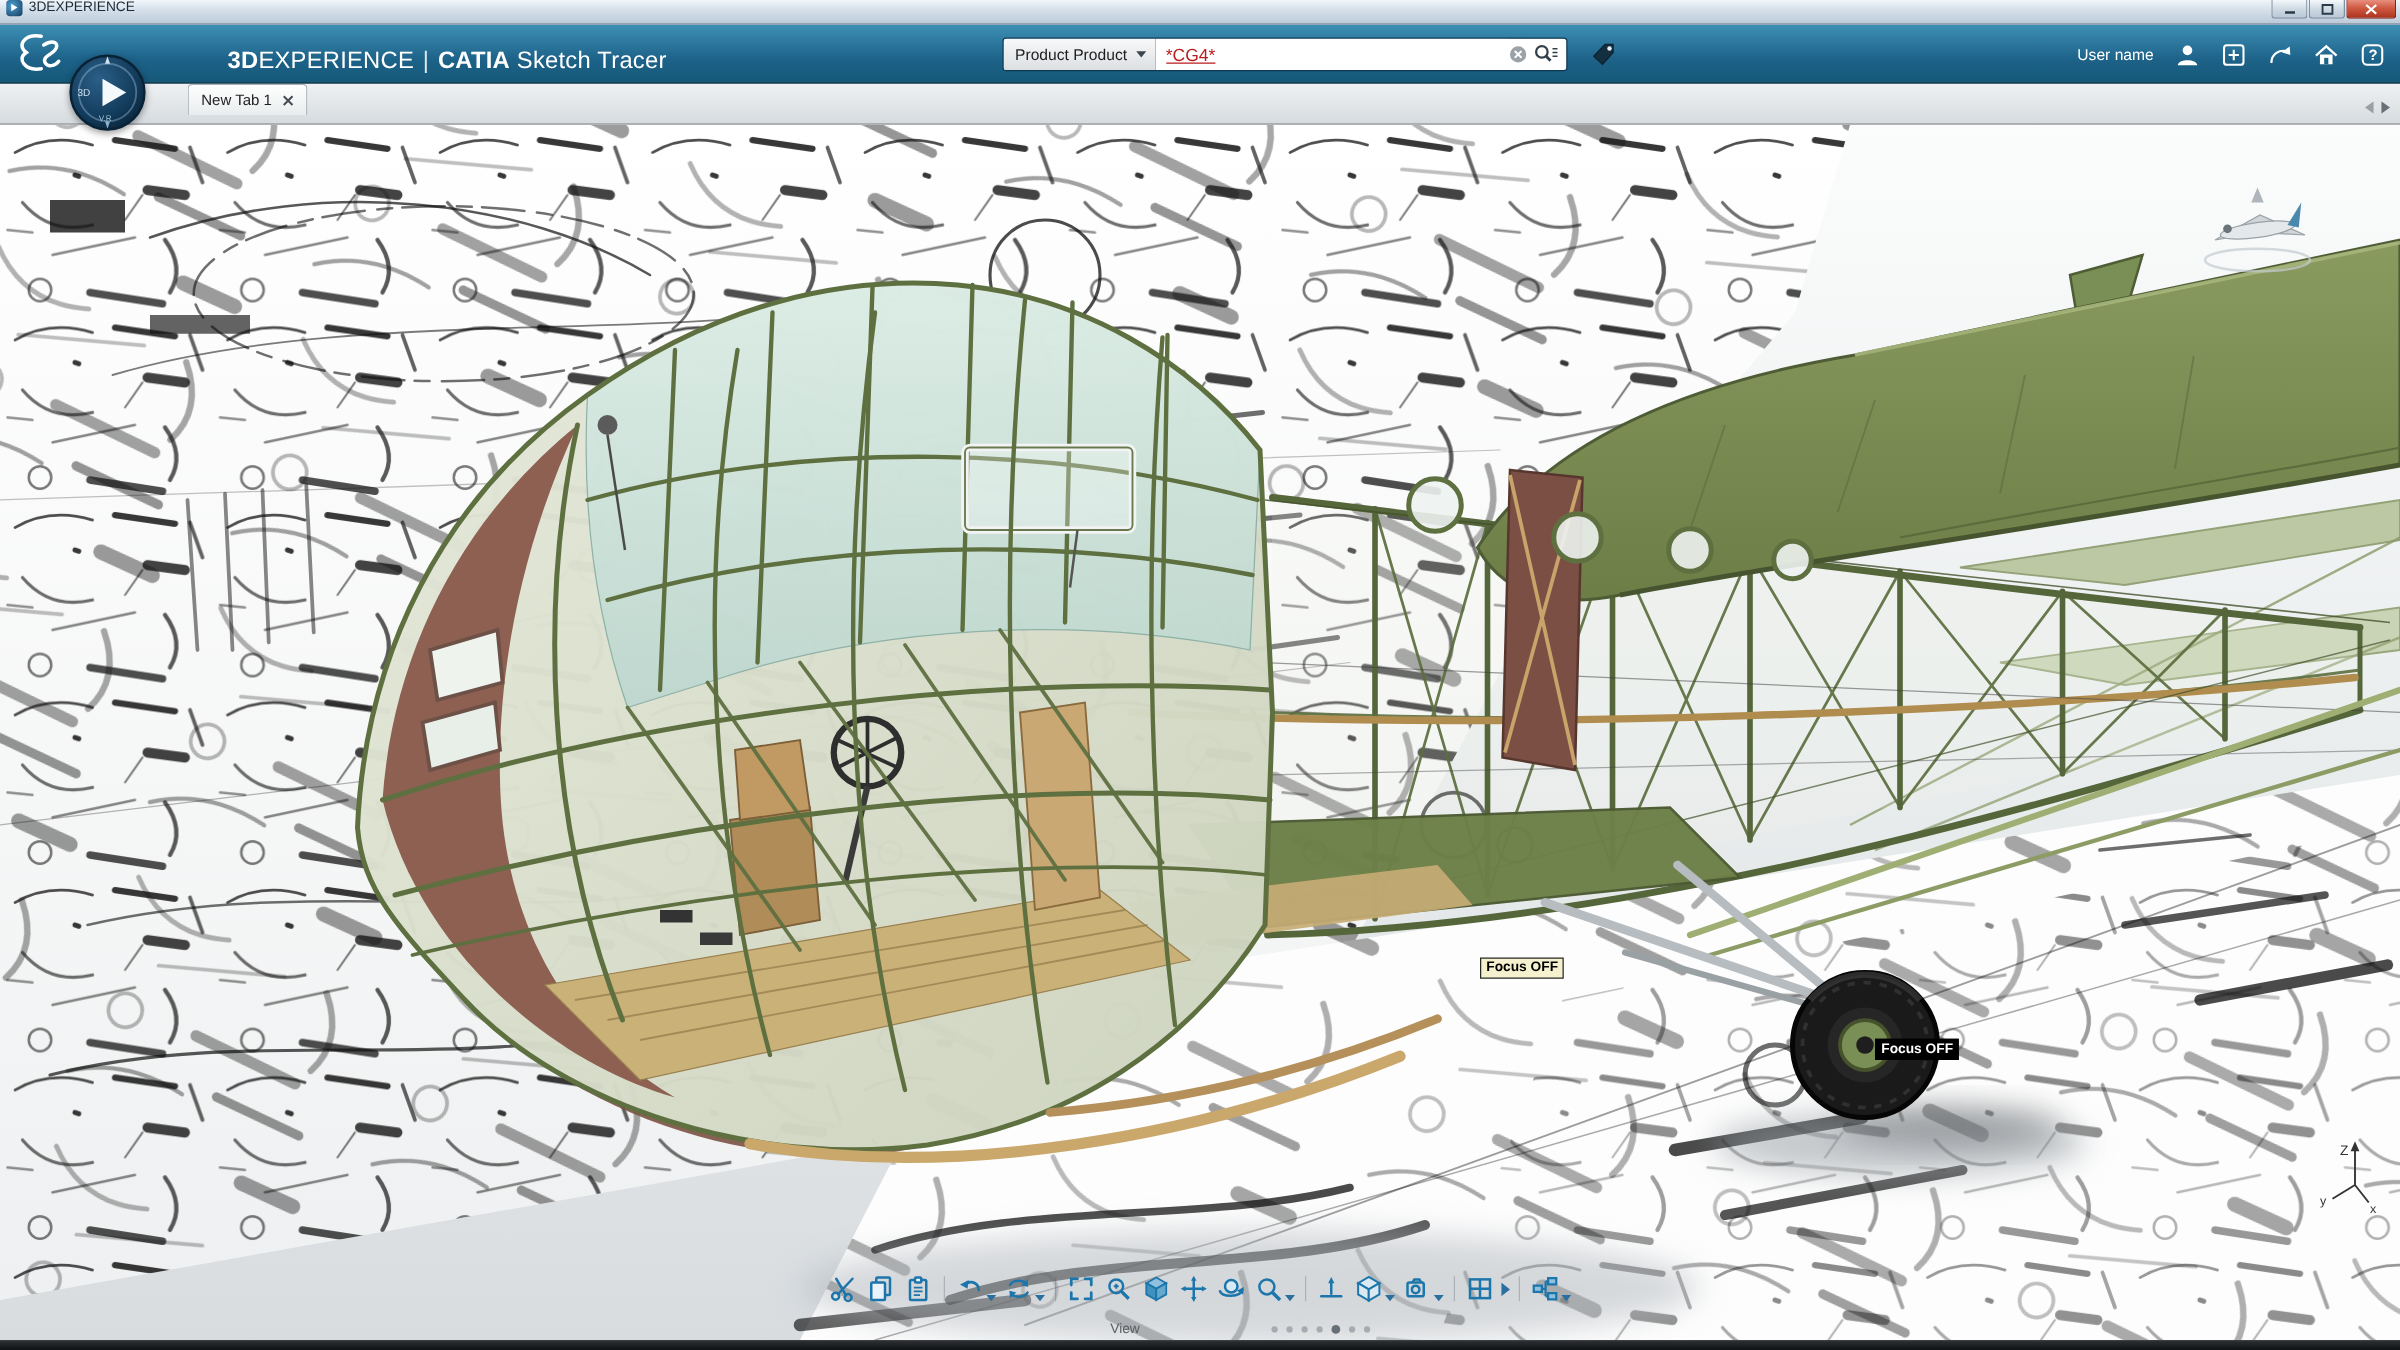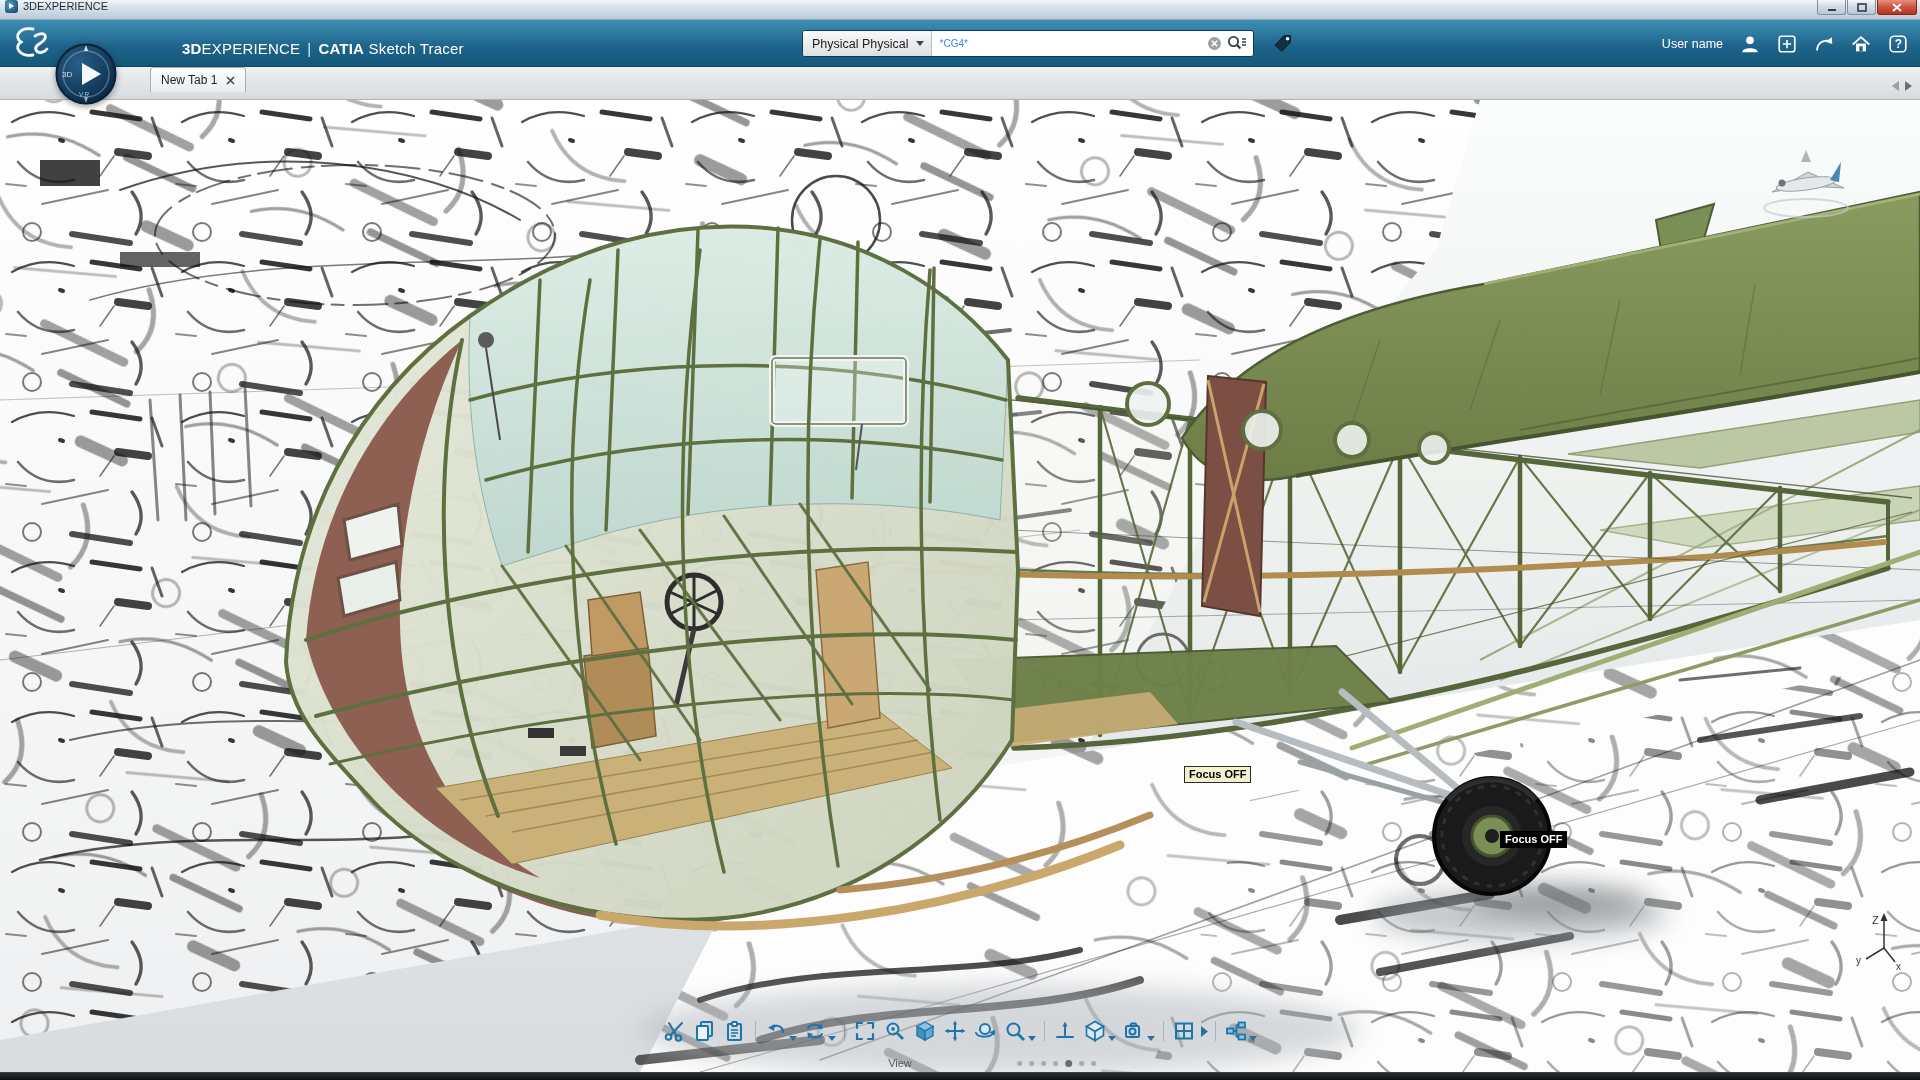--- a/index.html
+++ b/index.html
@@ -13,28 +13,28 @@
   .title-icon:after { content:""; position:absolute; left:4px; top:3px; border-left:5px solid #fff; border-top:3.5px solid transparent; border-bottom:3.5px solid transparent; }
   .title-text { font-size:11px; color:#1c2a36; }
   .win-controls { margin-left:auto; display:flex; }
   .win-btn { width:29px; height:15px; border:1px solid #7e8f9f; border-top:none; border-radius:0 0 3px 3px; background:linear-gradient(#f4f8fb,#cfdae4 50%,#b9c8d5); display:flex; align-items:center; justify-content:center; margin-left:1px; cursor:pointer; }
   .win-btn.close { width:40px; background:linear-gradient(#e8907f,#cf5a42 45%,#b03420); border-color:#8c2213; }
   .win-btn svg { display:block; }
 
   .appbar { height:47px; background:linear-gradient(#3d8fb4,#1d6289 60%,#155878); border-bottom:1px solid #0f455f; position:relative; display:flex; align-items:center; }
   .ds-logo { margin-left:8px; }
   .compass-logo { position:absolute; left:54px; top:22px; width:64px; height:64px; z-index:40; cursor:pointer; filter:drop-shadow(0 2px 3px rgba(0,0,0,.4)); }
-  .brand { margin-left:132px; color:#fff; font-size:15px; letter-spacing:.2px; white-space:nowrap;margin-top:11px; }
+  .brand { margin-left:132px; color:#fff; font-size:19px; letter-spacing:.2px; white-space:nowrap;margin-top:11px; }
   .brand b { font-weight:bold; }
   .brand .sep { margin:0 7px; opacity:.85; }
 
   .search-wrap { position:absolute; left:802px; top:10px; width:452px; height:27px; background:#fff; border:1px solid #0d3a52; border-radius:3px; display:flex; align-items:stretch; overflow:hidden; }
   .search-scope { display:flex; align-items:center; gap:7px; padding:0 7px 0 9px; background:linear-gradient(#f8f9fa,#dcdfe2); border-right:1px solid #b9bfc4; font-size:12.5px; color:#1d1d1d; cursor:pointer; white-space:nowrap; }
   .chev { width:0; height:0; border-left:4px solid transparent; border-right:4px solid transparent; border-top:5px solid #3c464e; }
-  .search-input { flex:1; border:0; outline:0; font-size:10px; padding:0 8px; color:#3b82f6; font-family:"Liberation Sans",sans-serif; }
+  .search-input { flex:1; border:0; outline:0; font-size:14px; padding:0 8px; color:#b91c1c; font-family:"Liberation Sans",sans-serif;text-decoration:underline; }
   .search-right { display:flex; align-items:center; gap:5px; padding-right:6px; }
   .tag-btn { position:absolute; left:1272px; top:12px; cursor:pointer; }
   .hdr-right { position:absolute; right:10px; top:0; height:47px; display:flex; align-items:center; gap:13px; }
   .user-label { color:#fff; font-size:12.5px; margin-right:2px;margin-left:16px; }
   .hdr-ic { width:24px; height:24px; display:flex; align-items:center; justify-content:center; cursor:pointer; }
 
   .tabbar { height:33px; background:linear-gradient(#eef1f3,#d6dbdf); border-bottom:1px solid #adb3b8; display:flex; align-items:flex-start; padding-left:150px; position:relative; }
   .tab { height:25px; background:linear-gradient(#fefefe,#e9edef); border:1px solid #a9b0b5; border-bottom:none; border-radius:4px 4px 0 0; display:flex; align-items:center; gap:9px; padding:0 10px; font-size:12px; color:#222; cursor:pointer; }
   .tab-nav { position:absolute; right:8px; bottom:8px; display:flex; gap:6px; }
   .tab-nav svg { cursor:pointer; }
@@ -112,21 +112,21 @@
         <polygon points="28,21 28,43 47,32" fill="#f4f9fc"></polygon>
         <text x="8" y="35" font-size="8" fill="#cfe3ef">3D</text>
         <text x="25" y="55" font-size="6.5" fill="#9fc3d8">V.R</text>
       </svg>
       <div class="brand">
         <b>3D</b><span>EXPERIENCE</span><span class="sep">|</span><b>CATIA</b>&nbsp;<span>Sketch Tracer</span>
       </div>
 
       <div class="search-wrap">
         <div class="search-scope">
-          <span>Physical Physical</span>
+          <span>Product Product</span>
           <span class="chev"></span>
         </div>
         <input class="search-input" value="*CG4*" style="">
         <div class="search-right">
           <svg width="15" height="15" viewBox="0 0 15 15" style="cursor:pointer">
             <circle cx="7.5" cy="7.5" r="6.5" fill="#9aa2a8"></circle>
               <path d="M4.8,4.8 L10.2,10.2 M10.2,4.8 L4.8,10.2" stroke="#fff" stroke-width="1.5"></path>
           </svg>
           <svg width="20" height="17" viewBox="0 0 20 17" style="cursor:pointer">
             <circle cx="6.5" cy="6.5" r="4.6" fill="none" stroke="#33404a" stroke-width="1.8"></circle>

